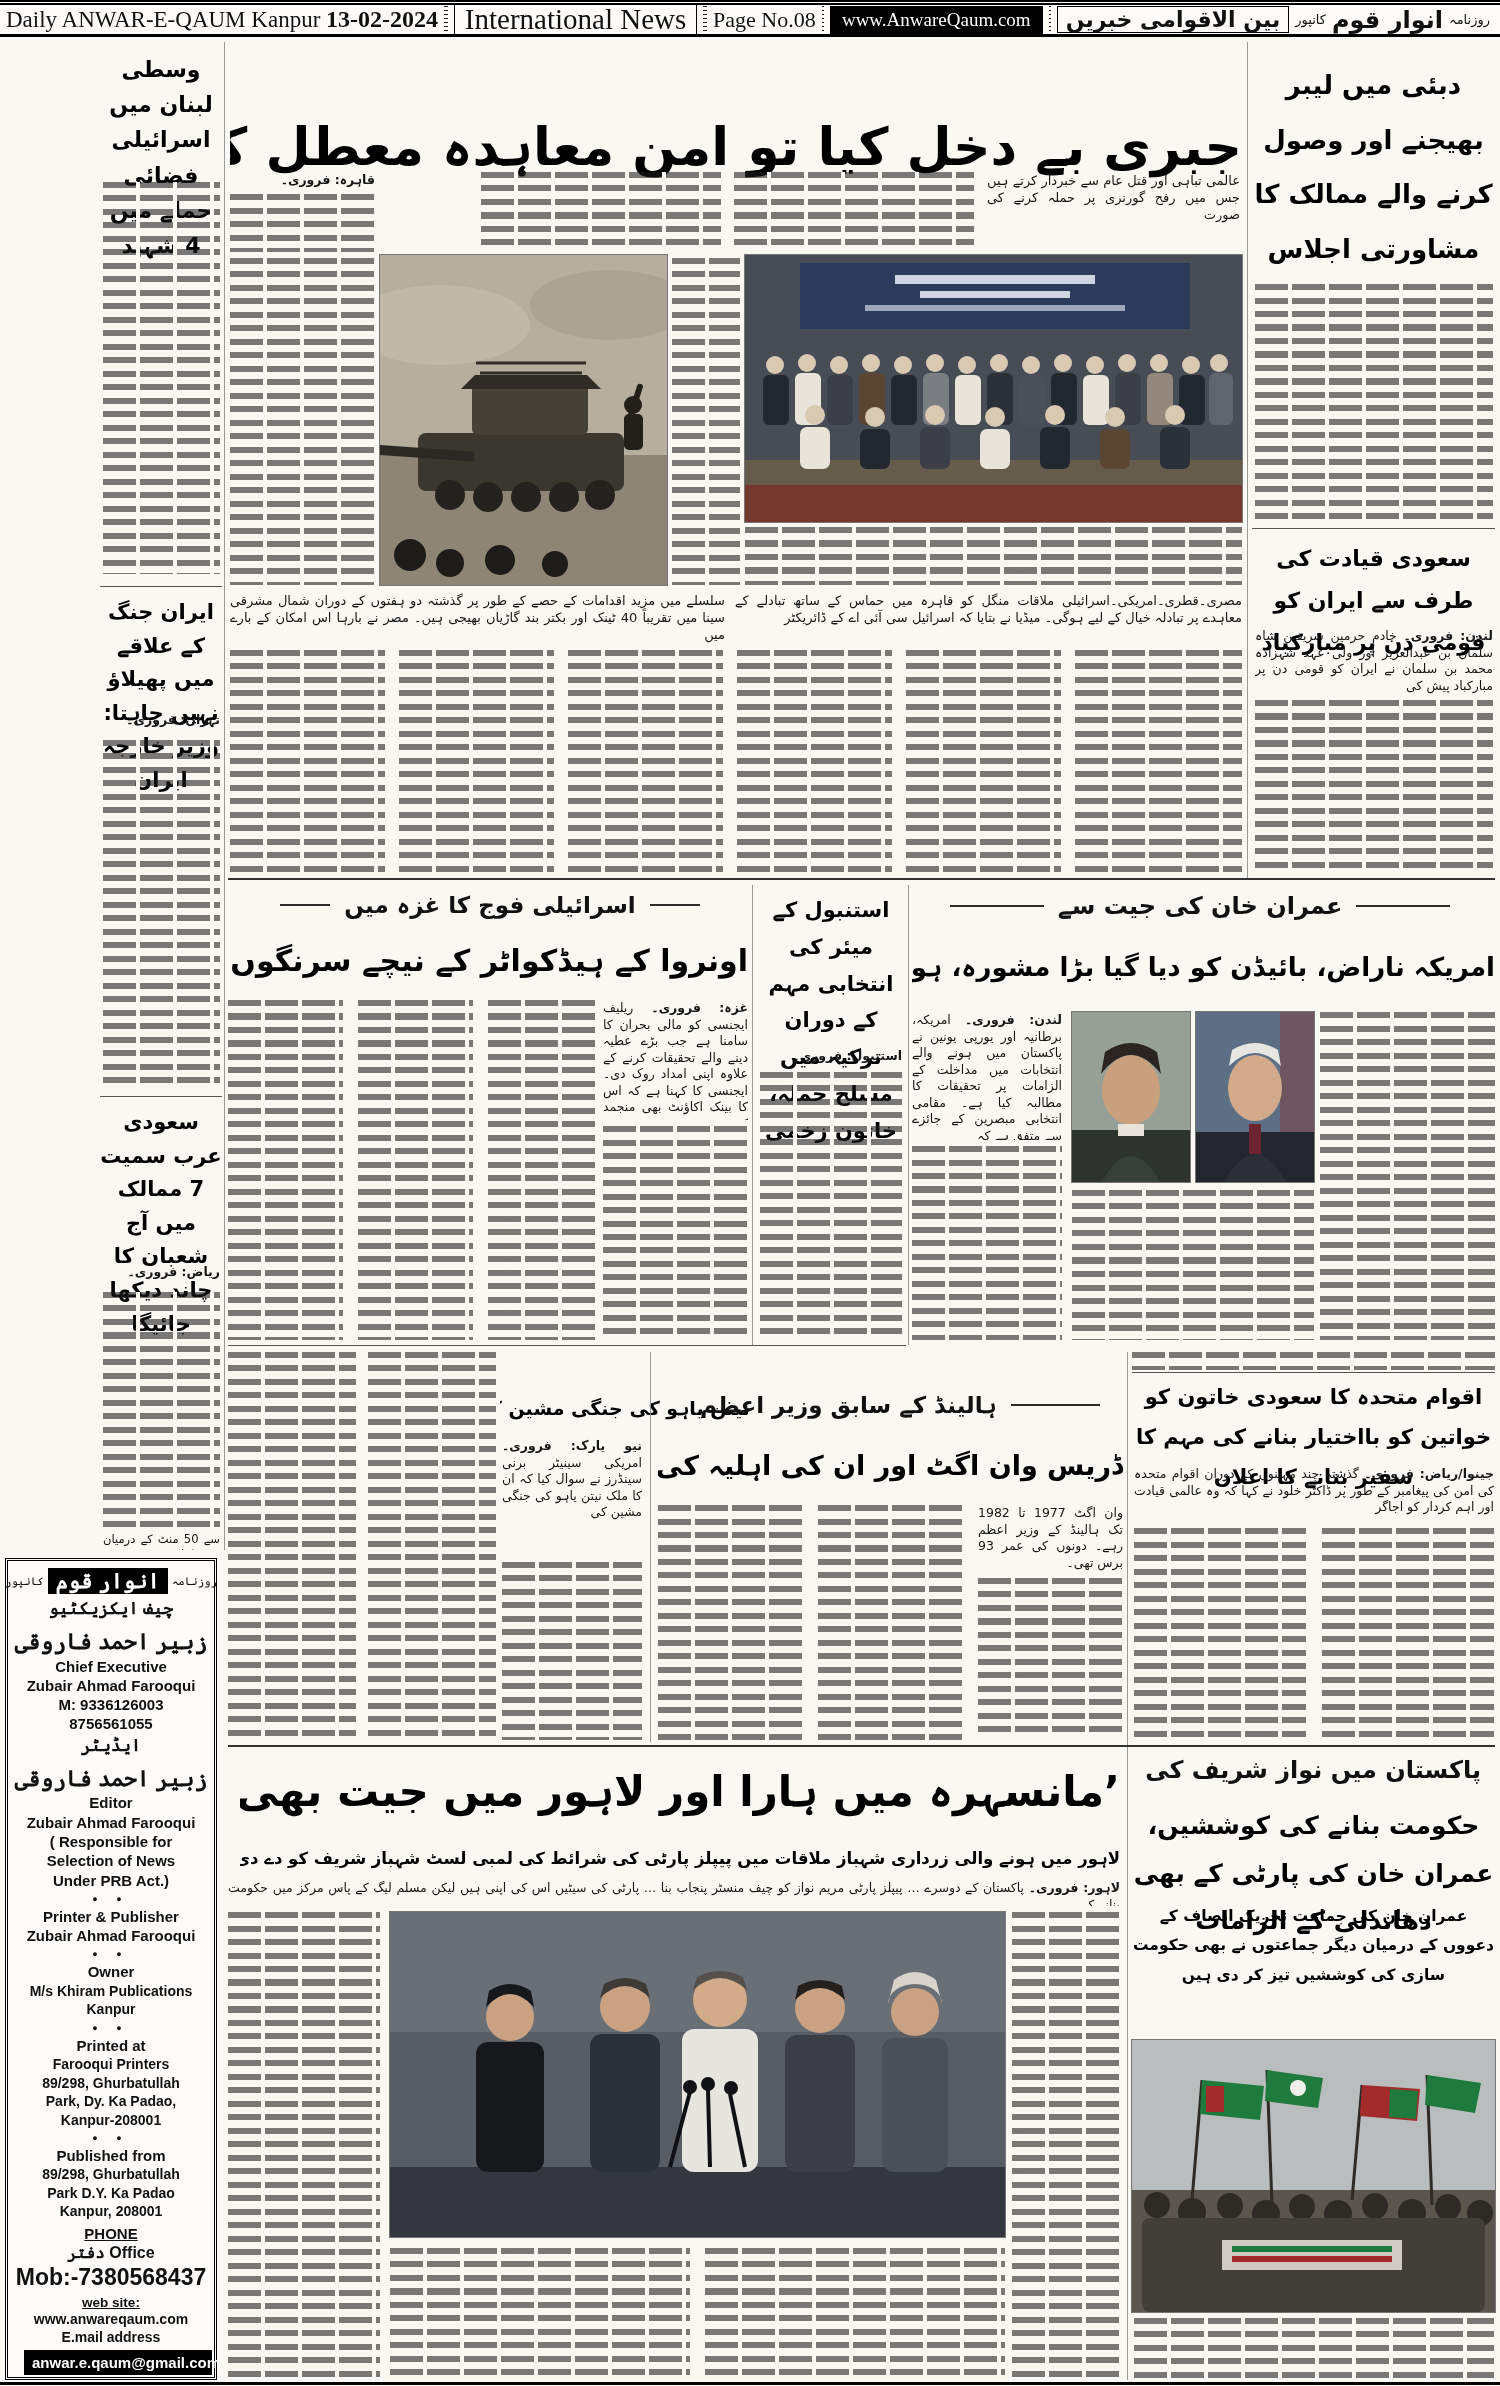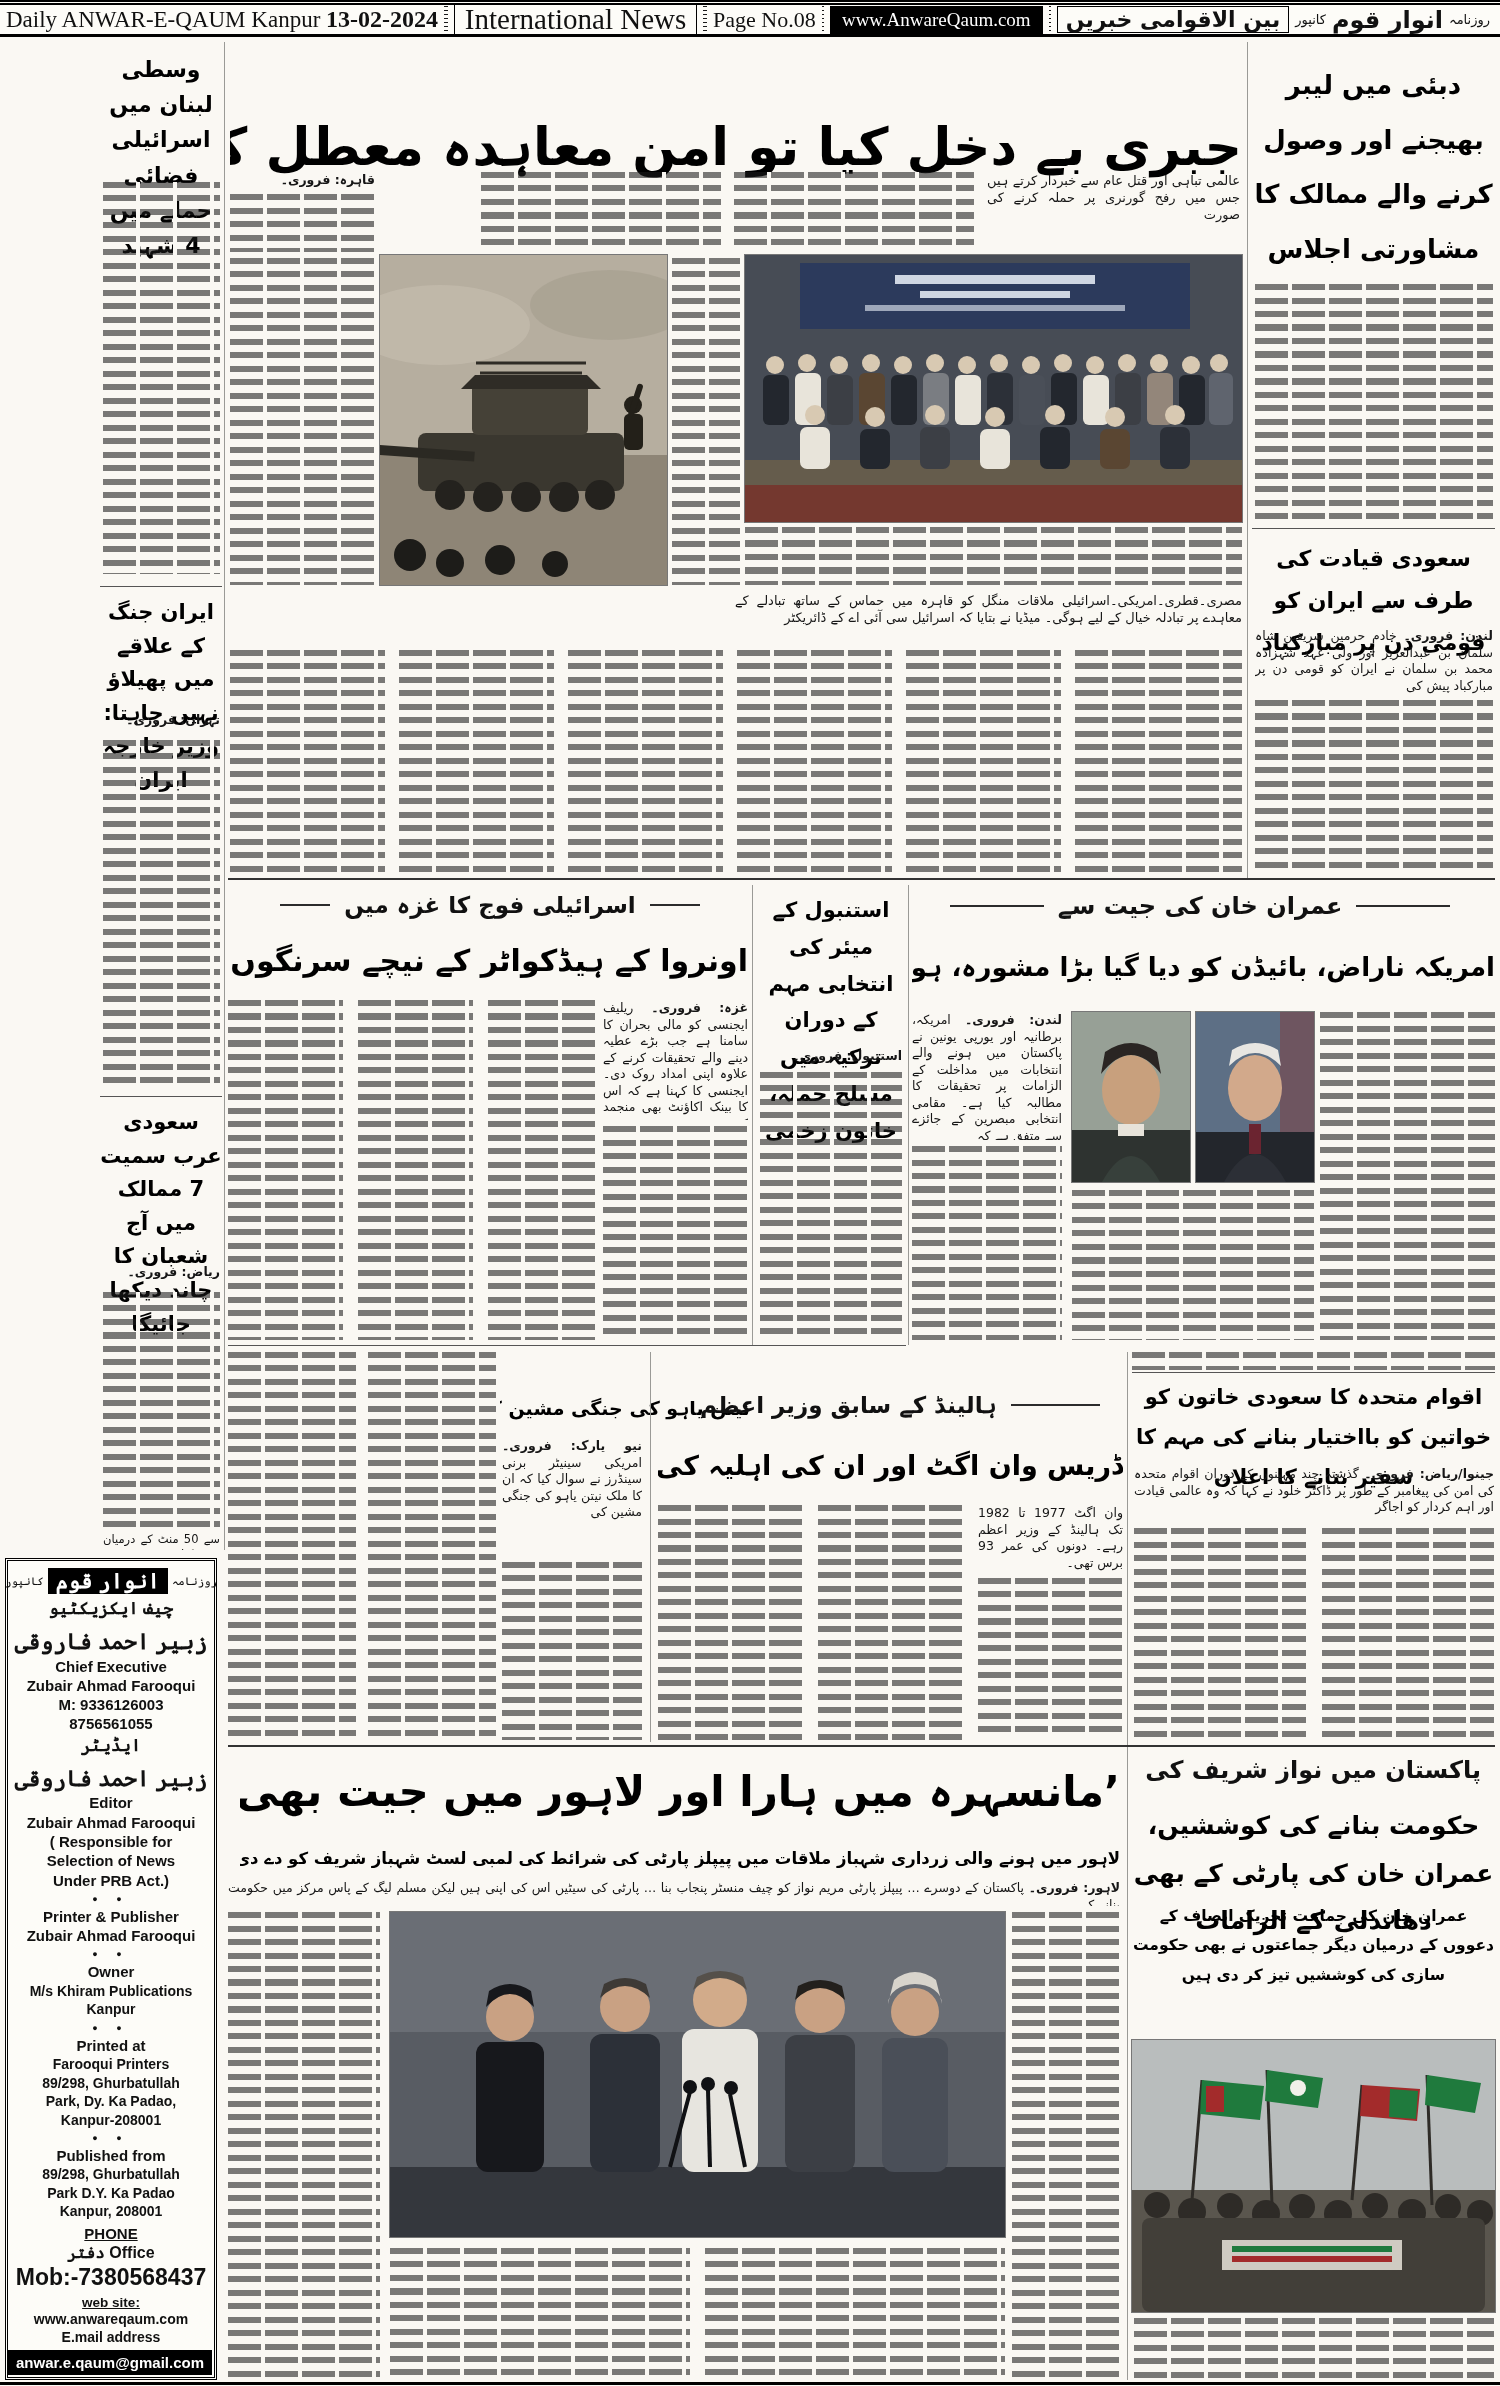--- a/index.html
+++ b/index.html
@@ -50,21 +50,21 @@
   .pr{margin:1px 0;}
   .pr.u1{font-size:17px;font-weight:bold;}
   .pr.u2{font-size:22px;font-weight:bold;line-height:1.3;margin-top:9px;}
   .pr.b{font-weight:bold;font-size:15px;line-height:1.22;}
   .pr.b2{font-weight:bold;font-size:14px;line-height:1.25;}
   .pr.dots{font-size:9px;letter-spacing:8px;margin:4px 0;}
   .pr.phone{font-weight:bold;font-size:15px;text-decoration:underline;margin-top:4px;}
   .pr.office{font-weight:bold;font-size:16px;}
   .pr.mob{font-weight:bold;font-size:23px;margin:2px 0;}
   .pr.web{font-weight:bold;font-size:13.5px;text-decoration:underline;margin-top:4px;}
-  .email-bar{position:absolute;left:0;right:2px;bottom:2px;background:#000;color:#fff;
+  .email-bar{position:absolute;left:16px;right:2px;bottom:2px;background:#000;color:#fff;
     font-weight:bold;font-size:15px;padding:4px 8px;font-family:"Liberation Sans",sans-serif;}
 </style>
 </head>
 <body>
 
 <div id="page">
 
   <div class="masthead">
     <div class="mh-title">
       <span>Daily ANWAR-E-QAUM Kanpur</span>
@@ -214,20 +214,23 @@
       </g>
     </svg>
   </div>
 
   <div class="t" style="left:230px;top:258px;width:145px;height:327px;"></div>
   <div class="t" style="left:672px;top:258px;width:68px;height:327px;"></div>
   <div class="t" style="left:745px;top:527px;width:497px;height:58px;"></div>
 
   <div class="ex" style="left:735px;top:592px;width:507px;height:52px;font-size:13px;">
     <span>مصری۔قطری۔امریکی۔اسرائیلی ملاقات منگل کو قاہرہ میں حماس کے ساتھ تبادلے کے معاہدے پر تبادلہ خیال کے لیے ہوگی۔ میڈیا نے بتایا کہ اسرائیل سی آئی اے کے ڈائریکٹر</span>
+  </div>
+  <div class="ex" style="left:230px;top:592px;width:495px;height:52px;font-size:13px;">
+    <span>سلسلے میں مزید اقدامات کے حصے کے طور پر گذشتہ دو ہفتوں کے دوران شمال مشرقی سینا میں تقریباً 40 ٹینک اور بکتر بند گاڑیاں بھیجی ہیں۔ مصر نے بارہا اس امکان کے بارے میں</span>
   </div>
   <div class="t" style="left:230px;top:650px;width:155px;height:225px;"></div>
   <div class="t" style="left:399px;top:650px;width:155px;height:225px;"></div>
   <div class="t" style="left:568px;top:650px;width:155px;height:225px;"></div>
   <div class="t" style="left:737px;top:650px;width:155px;height:225px;"></div>
   <div class="t" style="left:906px;top:650px;width:155px;height:225px;"></div>
   <div class="t" style="left:1075px;top:650px;width:167px;height:225px;"></div>
   <div class="vr" style="left:1247px;top:42px;height:836px;"></div>
   <div class="hr" style="left:228px;top:878px;width:1267px;"></div>
 

